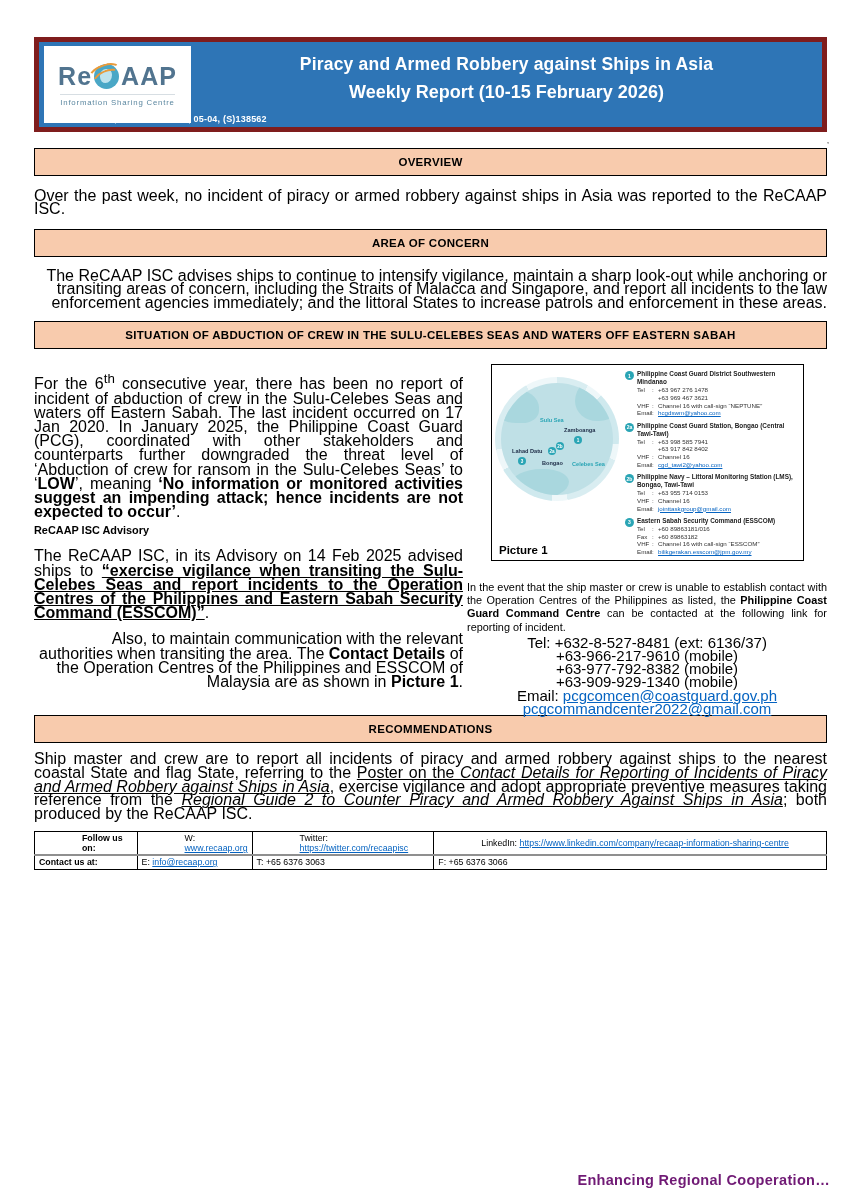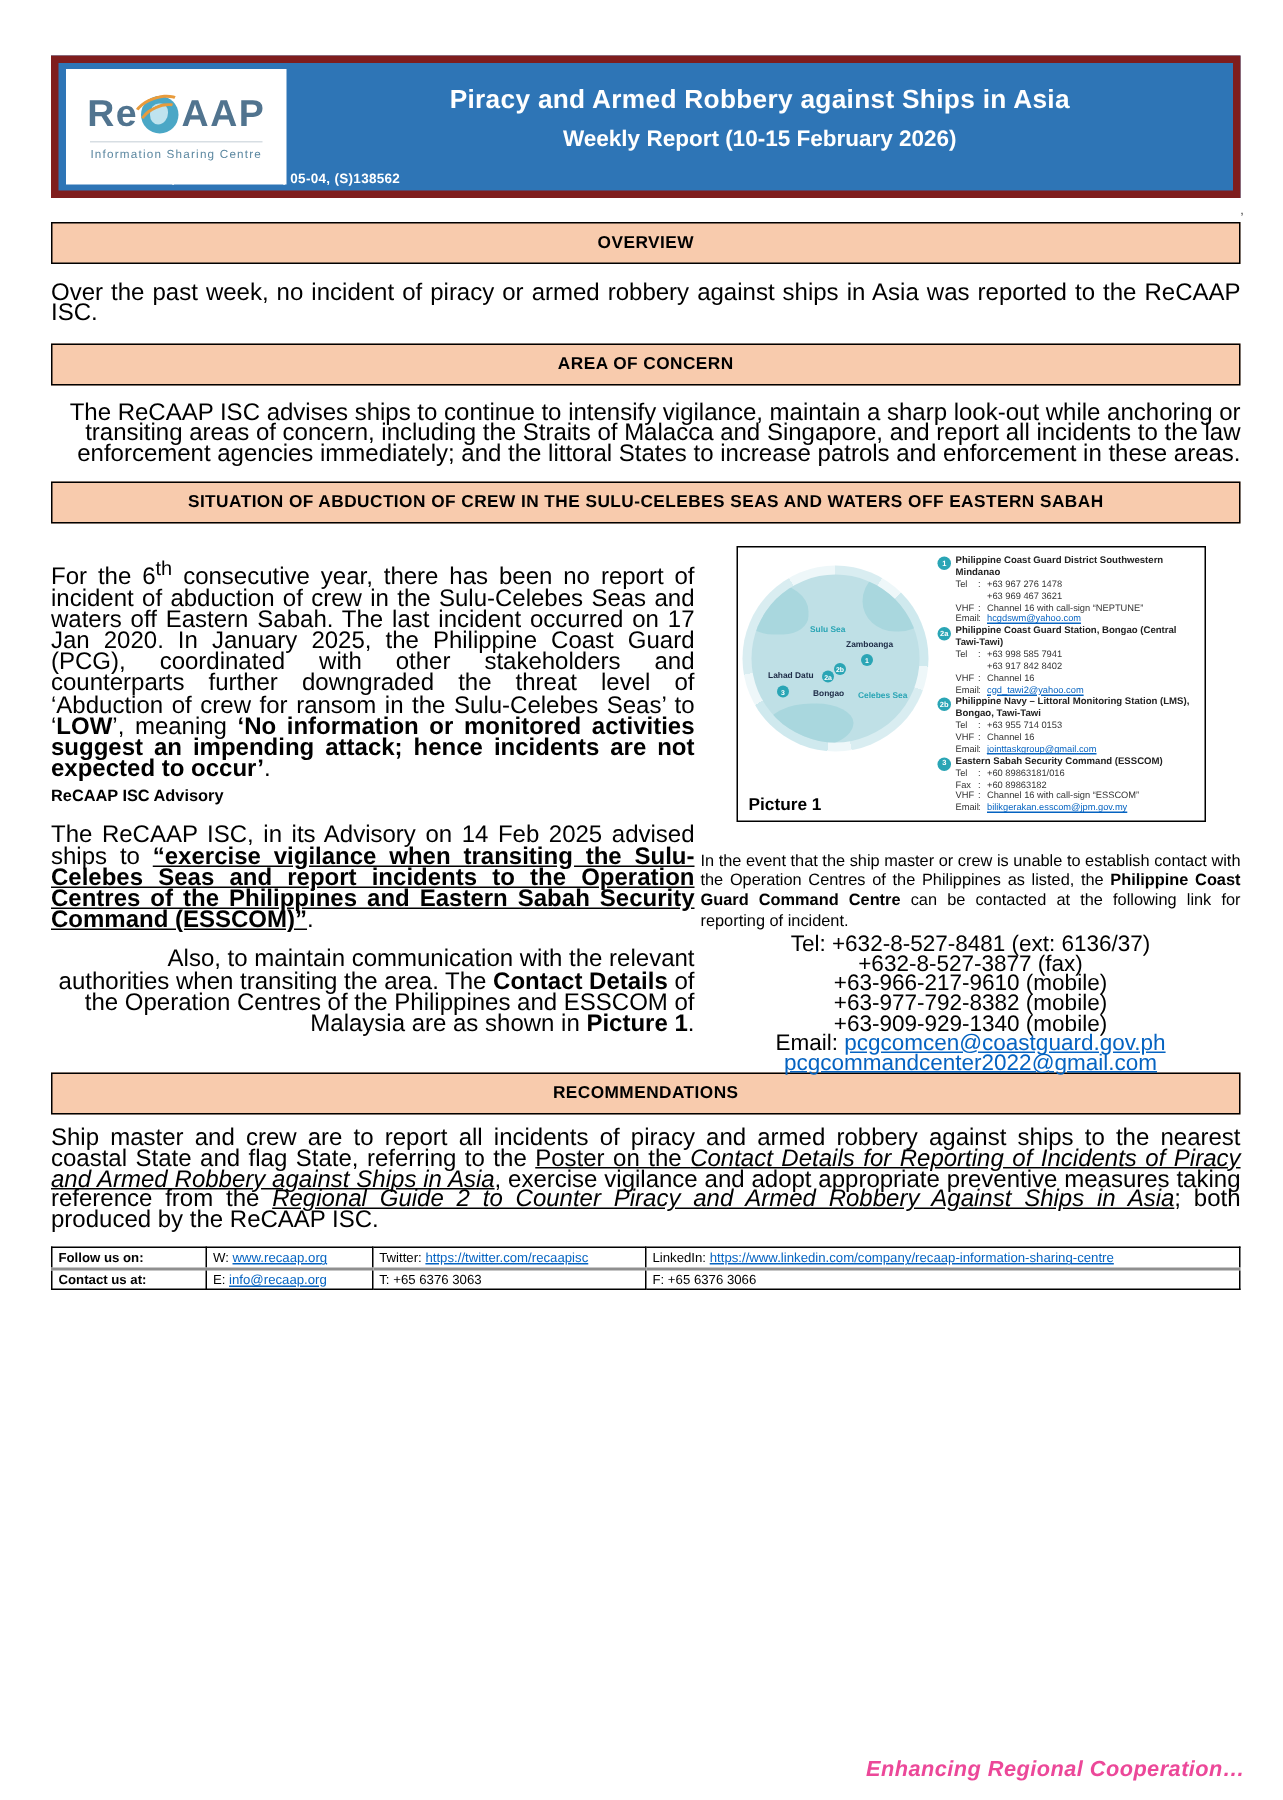--- a/index.html
+++ b/index.html
@@ -14,21 +14,21 @@
   .logo-line { display:flex; align-items:center; font-weight:bold; font-size:25px; color:#51748f; letter-spacing:1px; line-height:1; }
   .globe { position:relative; width:27px; height:27px; margin:0 1px; }
   .globe-ball { position:absolute; left:1px; top:1px; width:25px; height:25px; border-radius:50%; background:#4aa7c6; }
   .globe-land { position:absolute; left:7px; top:6px; width:12px; height:14px; border-radius:50% 40% 55% 45%; background:#bfe3ee; }
   .globe-arc1, .globe-arc2 { position:absolute; border:2px solid #e89b3c; border-radius:50%; border-color:#e89b3c transparent transparent transparent; }
   .globe-arc1 { width:36px; height:22px; left:-5px; top:1px; transform:rotate(-18deg); }
   .globe-arc2 { width:30px; height:18px; left:-1px; top:7px; transform:rotate(-24deg); }
   .logo-sub { font-size:7.8px; color:#5b87a0; letter-spacing:0.8px; margin-top:4px; border-top:1px solid #d7dee3; padding-top:3px; }
   .head-titles { flex:1; display:flex; flex-direction:column; align-items:center; justify-content:center; padding-bottom:12px; }
   .head-title { color:#fff; font-weight:bold; font-size:17.5px; letter-spacing:0.2px; }
-  .head-sub { color:#fff; font-weight:bold; font-size:15px; margin-top:7px; }
+  .head-sub { color:#fff; font-weight:bold; font-size:18px; margin-top:7px; }
   .head-address { position:absolute; left:7px; bottom:3px; color:#fff; font-weight:bold; font-size:9px; letter-spacing:0.2px; }
 
   
   .bar { background:#f8cbad; border:1.5px solid #000; height:28px; display:flex; align-items:center; justify-content:center; font-weight:bold; font-size:11.5px; letter-spacing:0.3px; }
   .stray { position:absolute; right:-2px; top:140px; font-size:9px; color:#444; }
 
   
   .para { font-size:16px; line-height:13.4px; text-align:justify; }
   .b { font-weight:bold; }
   .u { text-decoration:underline; }
@@ -66,25 +66,25 @@
   .plink { color:#0563c1; text-decoration:underline; cursor:pointer; }
 
   
   .pcg-para { margin-top:20px; font-size:10.9px; line-height:13.2px; text-align:justify; }
   .pcg-tel { margin-top:2px; text-align:center; font-size:15px; line-height:13.2px; }
   .link { color:#0563c1; text-decoration:underline; cursor:pointer; }
 
   
   .ftable { margin-top:10px; width:100%; border-collapse:collapse; font-size:8.8px; }
   .ftable td { border:1px solid #000; padding:1px 4px; height:14px; vertical-align:middle; }
-  .ftable tr.first td { border-bottom:2.5px solid #8f8f8f; }
+  .ftable tr.first td { border-bottom:2.5px solid #8f8f8f;padding-left:47px; }
   .fc1 { width:13%; font-weight:bold; }
   .fc2 { width:14%; } .fc3 { width:23%; } .fc4 { width:50%; }
 
-  .tagline { position:absolute; right:25px; top:1172px; color:#ec4899; font-weight:bold; font-style:italic; font-size:14.5px; letter-spacing:0.3px;text-align:right; }
+  .tagline { position:absolute; right:25px; top:1172px; color:#701a75; font-weight:bold; font-size:14.5px; letter-spacing:0.3px;text-align:right; }
 </style>
 </head>
 <body>
 
 <div class="page">
   <div class="content">
 
     <div class="header">
       <div class="logo-box">
         <div class="logo-line">
@@ -250,21 +250,20 @@
               </div>
             </div>
           </div>
           <div class="pcaption">Picture 1</div>
         </div>
 
         <p class="pcg-para"><span>In the event that the ship master or crew is unable to establish contact with the Operation Centres of the Philippines as listed, the </span><span class="b">Philippine Coast Guard Command Centre</span><span> can be contacted at the following link for reporting of incident.</span></p>
 
         <div class="pcg-tel">
           <div><span>Tel: </span><span>+632-8-527-8481 (ext: 6136/37)</span></div>
-          <div>+632-8-527-3877 (fax)</div>
           <div>+63-966-217-9610 (mobile)</div>
           <div>+63-977-792-8382 (mobile)</div>
           <div>+63-909-929-1340 (mobile)</div>
           <div><span>Email: </span><span class="link">pcgcomcen@coastguard.gov.ph</span></div>
           <div><span class="link">pcgcommandcenter2022@gmail.com</span></div>
         </div>
       </div>
     </div>
 
     <div class="bar">RECOMMENDATIONS</div>

